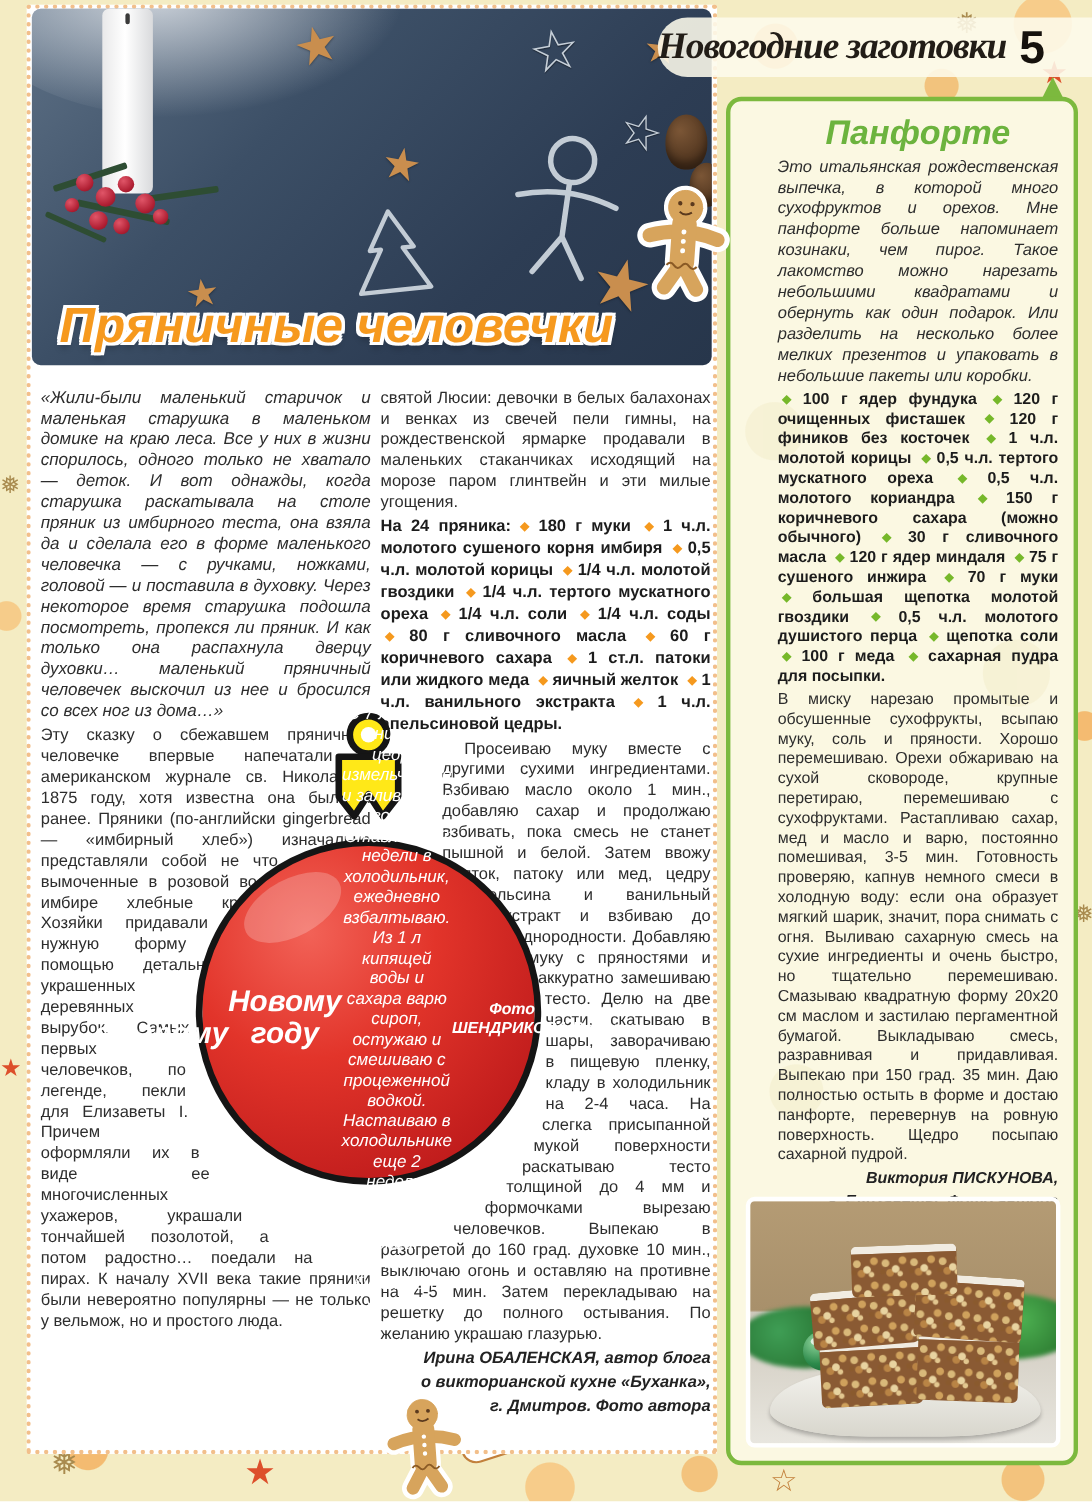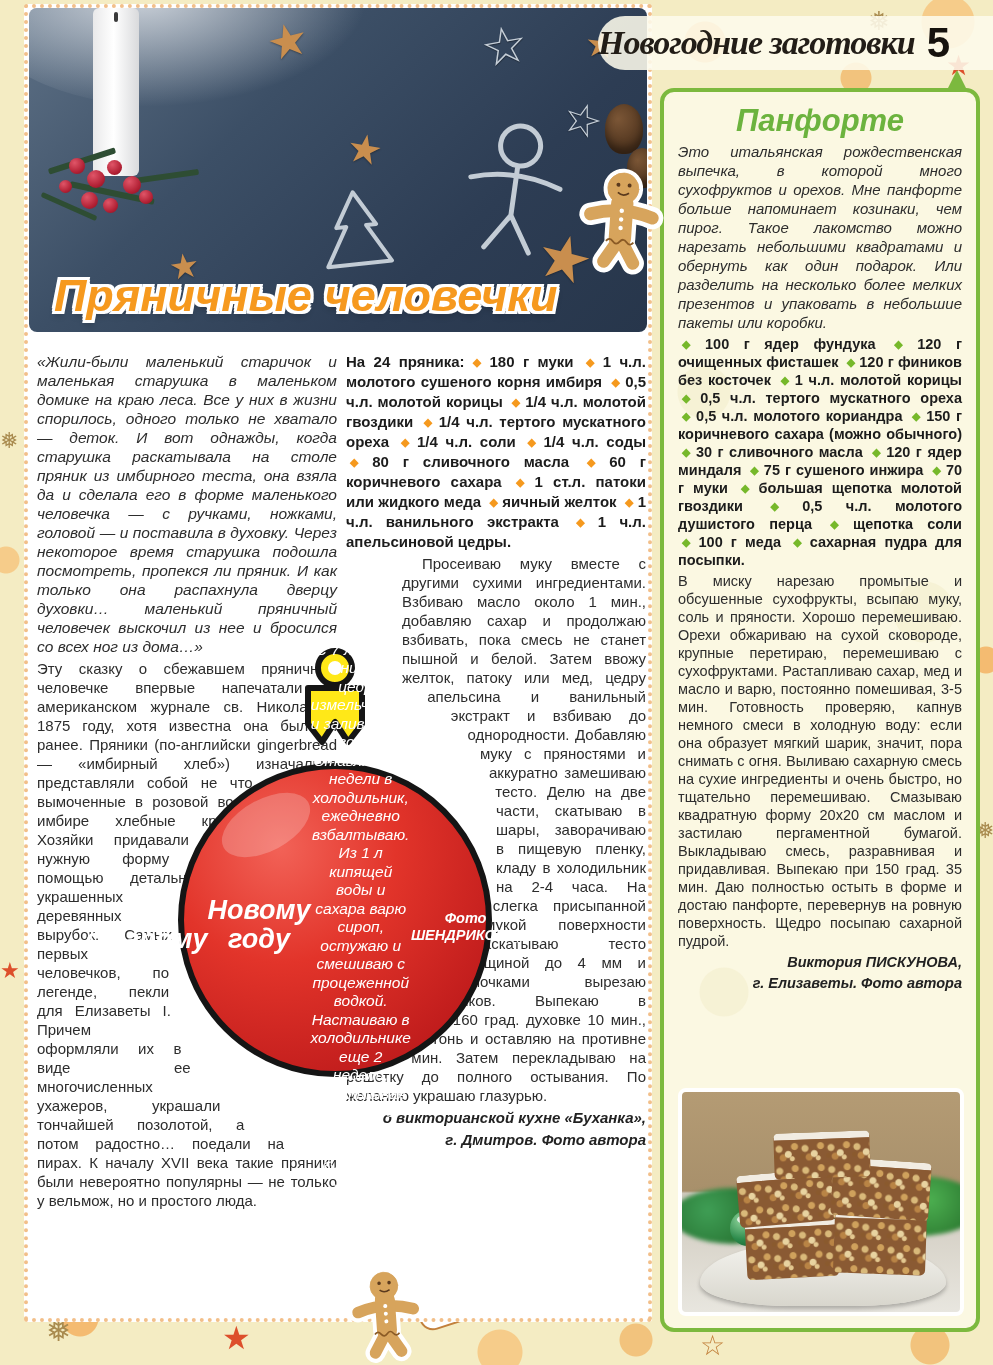--- a/index.html
+++ b/index.html
@@ -73,21 +73,21 @@
   .ball-body{font-size:15.5px;line-height:18.5px;font-style:italic;margin-top:5px;width:270px;}
   .ball-credit{font-size:14.5px;line-height:17px;font-weight:bold;font-style:italic;margin-top:3px;}
   .cap{position:absolute;z-index:2;left:284px;top:646px;}
   
   .gpanel{position:absolute;z-index:1;left:660px;top:88px;width:320px;height:1244px;box-sizing:border-box;
     border:4px solid #7CB93E;border-radius:14px;background:#FBF8E2;padding:10px 14px;overflow:hidden;}
   .gpanel::before{content:"";position:absolute;inset:0;opacity:.35;pointer-events:none;
     background-image:radial-gradient(circle at 40px 300px,#EFE7BF 0 26px,transparent 27px),
       radial-gradient(circle at 260px 520px,#EFE7BF 0 30px,transparent 31px),
       radial-gradient(circle at 60px 900px,#EFE7BF 0 24px,transparent 25px);}
-  .gpanel-content{position:relative;font-size:14.5px;line-height:18px;color:#2d2d2d;}
+  .gpanel-content{position:relative;font-size:14.5px;line-height:18px;color:#2d2d2d;margin-left:29px;}
   .g-title{text-align:center;font-size:31px;line-height:34px;font-weight:bold;font-style:italic;color:#6CB33E;margin:2px 0 4px 0;}
   .g-intro{font-style:italic;font-size:15px;line-height:19px;text-align:left;margin:0 0 3px 0;}
   .gpanel-content p{margin:0 0 3px 0;text-align:justify;}
   .g-photo{position:absolute;left:14px;bottom:12px;width:286px;height:228px;border:4px solid #fff;border-radius:8px;
     box-sizing:border-box;overflow:hidden;background:linear-gradient(180deg,#b49b74 0%,#a8906b 45%,#cfc9bd 46%,#e8e6df 100%);}
   .tinsel{position:absolute;border-radius:50%;filter:blur(2px);}
   .gball{position:absolute;left:48px;top:118px;width:36px;height:36px;border-radius:50%;
     background:radial-gradient(circle at 32% 28%,#8fd49b,#2c8a4b 55%,#145c31 95%);}
   .gball::after{content:"";position:absolute;left:7px;top:6px;width:10px;height:7px;border-radius:50%;background:rgba(255,255,255,.75);}
   .plate{position:absolute;left:18px;bottom:6px;width:246px;height:64px;border-radius:50% 50% 40% 40%/70% 70% 40% 40%;
@@ -164,22 +164,24 @@
   </div>
 
   <div class="headline">Пряничные человечки</div>
 
   <div class="col col-left">
     <p class="lead-italic">«Жили-были маленький старичок и маленькая старушка в маленьком домике на краю леса. Все у них в жизни спорилось, одного только не хватало — деток. И вот однажды, когда старушка раскатывала на столе пряник из имбирного теста, она взяла да и сделала его в форме маленького человечка — с ручками, ножками, головой — и поставила в духовку. Через некоторое время старушка подошла посмотреть, пропекся ли пряник. И как только она распахнула дверцу духовки… маленький пряничный человечек выскочил из нее и бросился со всех ног из дома…»</p>
     <p><span class="sp-ball-left"></span><span>Эту сказку о сбежавшем пряничном человечке впервые напечатали в американском журнале св. Николая в 1875 году, хотя известна она была и ранее. Пряники (по-английски gingerbread — «имбирный хлеб») изначально представляли собой не что иное, как вымоченные в розовой воде, меде и имбире хлебные крошки. Хозяйки придавали им нужную форму с помощью детально украшенных деревянных вырубок. Самых первых человечков, по легенде, пекли для Елизаветы I. Причем оформляли их в виде ее многочисленных ухажеров, украшали тончайшей позолотой, а потом радостно… поедали на пирах. К началу XVII века такие пряники были невероятно популярны — не только у вельмож, но и простого люда.</span></p>
   </div>
 
   <div class="col col-mid">
+    <p>святой Люсии: девочки в белых балахонах и венках из свечей пели гимны, на рождественской ярмарке продавали в маленьких стаканчиках исходящий на морозе паром глинтвейн и эти милые угощения.</p>
     <p class="ing"><span>На 24 пряника:</span><span><span class="dia dia-o">◆</span><span>180 г муки </span><span class="dia dia-o">◆</span><span>1 ч.л. молотого сушеного корня имбиря </span><span class="dia dia-o">◆</span><span>0,5 ч.л. молотой корицы </span><span class="dia dia-o">◆</span><span>1/4 ч.л. молотой гвоздики </span><span class="dia dia-o">◆</span><span>1/4 ч.л. тертого мускатного ореха </span><span class="dia dia-o">◆</span><span>1/4 ч.л. соли </span><span class="dia dia-o">◆</span><span>1/4 ч.л. соды </span><span class="dia dia-o">◆</span><span>80 г сливочного масла </span><span class="dia dia-o">◆</span><span>60 г коричневого сахара </span><span class="dia dia-o">◆</span><span>1 ст.л. патоки или жидкого меда </span><span class="dia dia-o">◆</span><span>яичный желток </span><span class="dia dia-o">◆</span><span>1 ч.л. ванильного экстракта </span><span class="dia dia-o">◆</span><span>1 ч.л. апельсиновой цедры. </span></span></p>
     <p class="method"><span class="sp-cap-mid"></span><span class="sp-ball-mid"></span><span>Просеиваю муку вместе с другими сухими ингредиентами. Взбиваю масло около 1 мин., добавляю сахар и продолжаю взбивать, пока смесь не станет пышной и белой. Затем ввожу желток, патоку или мед, цедру апельсина и ванильный экстракт и взбиваю до однородности. Добавляю муку с пряностями и аккуратно замешиваю тесто. Делю на две части, скатываю в шары, заворачиваю в пищевую пленку, кладу в холодильник на 2-4 часа. На слегка присыпанной мукой поверхности раскатываю тесто толщиной до 4 мм и формочками вырезаю человечков. Выпекаю в разогретой до 160 град. духовке 10 мин., выключаю огонь и оставляю на противне на 4-5 мин. Затем перекладываю на решетку до полного остывания. По желанию украшаю глазурью.</span></p>
+    <p class="credit">Ирина ОБАЛЕНСКАЯ, автор блога</p>
     <p class="credit">о викторианской кухне «Буханка»,</p>
     <p class="credit">г. Дмитров. Фото автора</p>
   </div>
 
   <svg class="cap" width="102" height="126" viewBox="0 0 102 126">
     <circle cx="51" cy="22" r="17" fill="#FFE818" stroke="#151515" stroke-width="6"></circle>
     <circle cx="51" cy="22" r="7" fill="#ffffff"></circle>
     <path d="M24 42 L78 42 L78 78 L64 96 L51 76 L38 96 L24 78 Z" fill="#FFE818" stroke="#151515" stroke-width="6" stroke-linejoin="round"></path>
   </svg>
 

